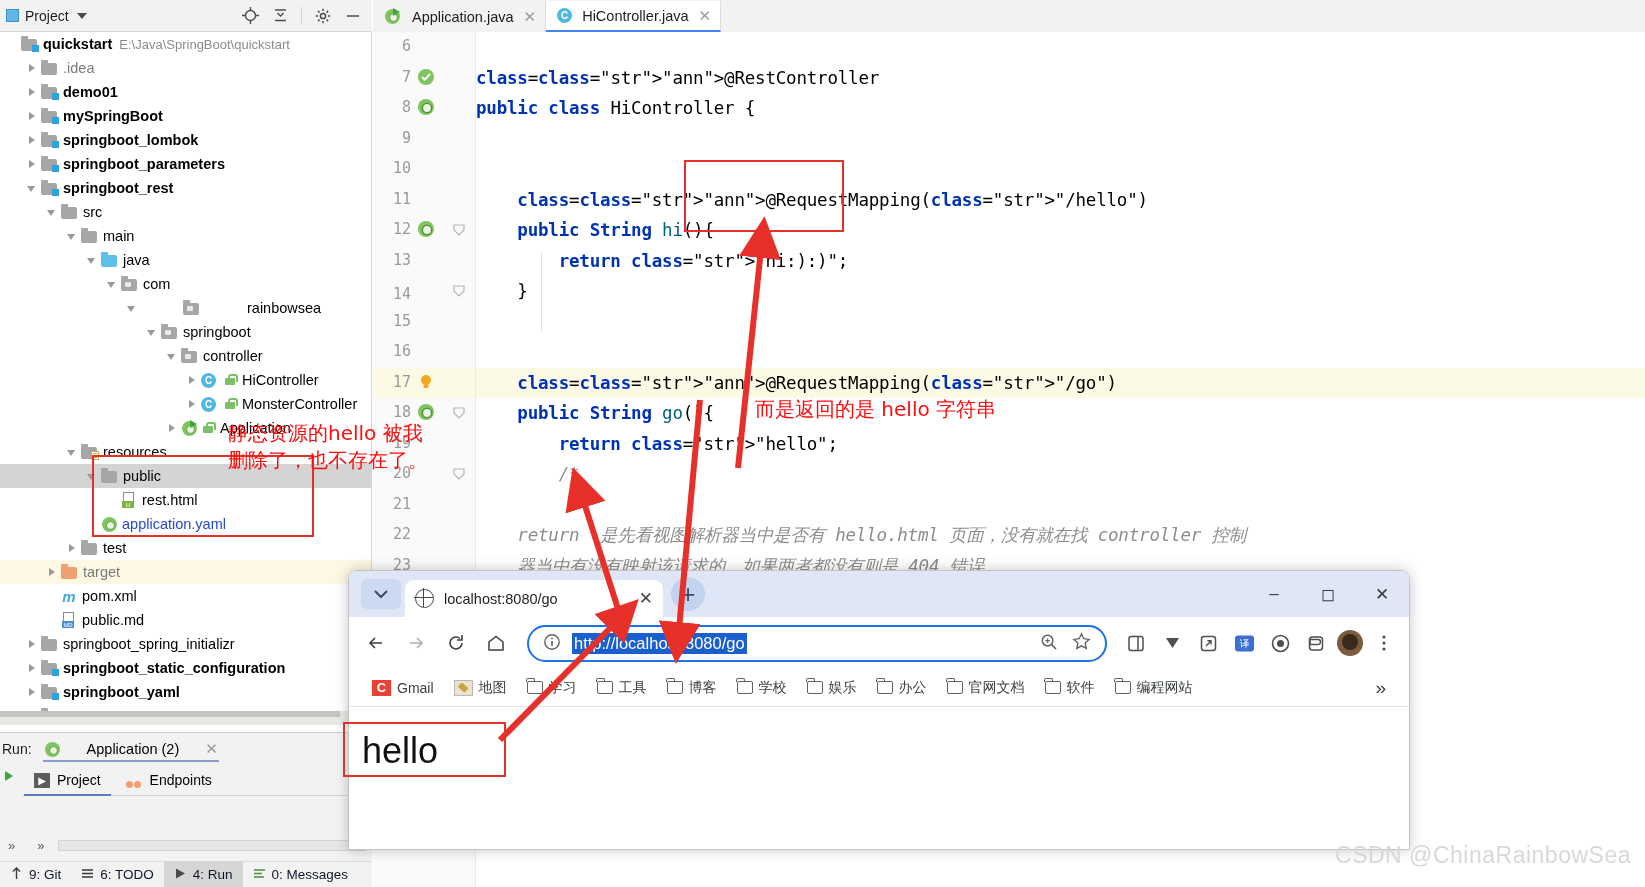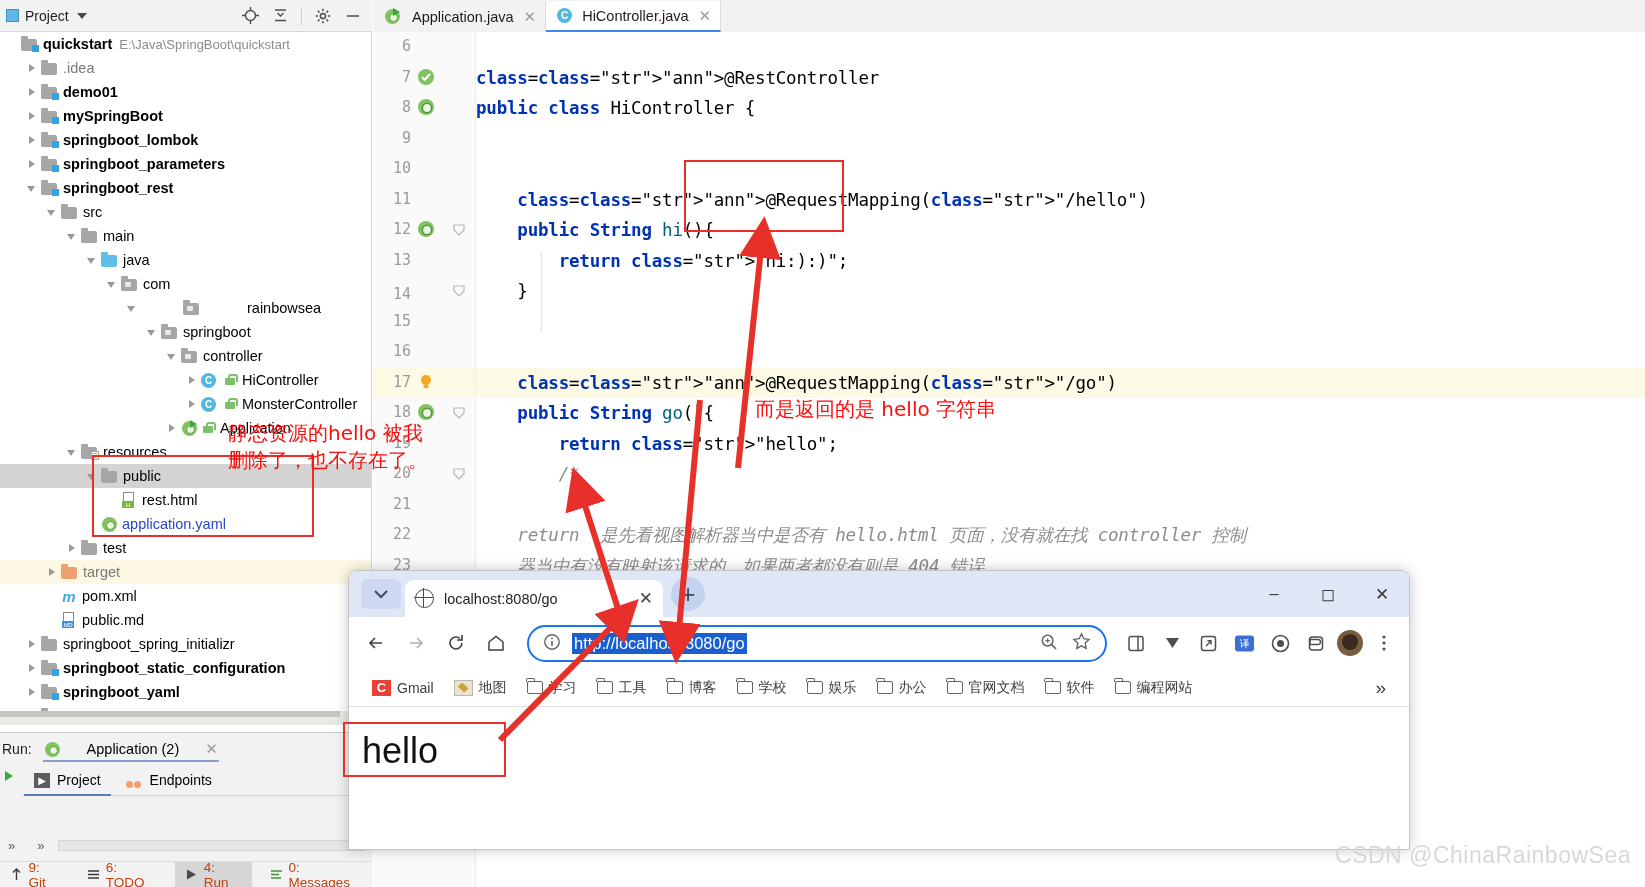--- a/index.html
+++ b/index.html
@@ -122,21 +122,21 @@
   .subtabs { display:flex; align-items:center; height: 31px; gap: 4px; padding-left: 24px; border-bottom: 1px solid #d4d4d4;}
   .subtab { display:flex; align-items:center; gap:7px; font-size: 14px; padding: 0 10px; height: 31px; position: relative;}
   .subtab.active::after { content:""; position:absolute; left:0; right:0; bottom:0; height:2px; background:#5b7bbd;}
   .console-ic { width:16px;height:15px;background:#5c5c5c; color:#fff; font-size:10px; display:flex;align-items:center;justify-content:center;}
   .endp-ic { width:18px;height:15px; position:relative; }
   .endp-ic::before, .endp-ic::after { content:""; position:absolute; bottom:0; width:7px; height:7px; border-radius:50%; background:#f0a070;}
   .endp-ic::before { left:1px; } .endp-ic::after { left:9px; }
   .runsidebar { position:absolute; left:0; top:32px; width:22px; bottom:30px; background:#f2f2f2;}
   .chev2 { font-size: 13px; color: #5a5a5a; }
   .statusbar { position: absolute; left:0; bottom: 0; width: 372px; height: 26px; background: #f2f2f2;
-               display:flex; align-items:center; gap: 8px; font-size: 13.5px; color:#c2410c; border-top:1px solid #dcdcdc;}
+               display:flex; align-items:flex-end; gap: 0px; font-size: 13.5px; color:#0f172a; border-top:1px solid #dcdcdc;}
   .sb-item { display:flex; align-items:center; gap:5px; padding: 0 10px; height: 26px; }
   .sb-item.active { background: #d6d6d6; }
   .scroll-strip { position:absolute; left:0; top:118px; width:372px; height:14px; background:#e8e8e4;}
   .scroll-thumb { position:absolute; left:0; top:0; width:340px; height:6px; background:#c6c6c0; }
 
   
   .browser {
     position: absolute; left: 348px; top: 570px; width: 1062px; height: 280px;
     background: #ffffff; border: 1px solid #c4c4c4; border-radius: 9px 9px 0 0;
     box-shadow: 0 0 14px rgba(0,0,0,.22); overflow: hidden;

